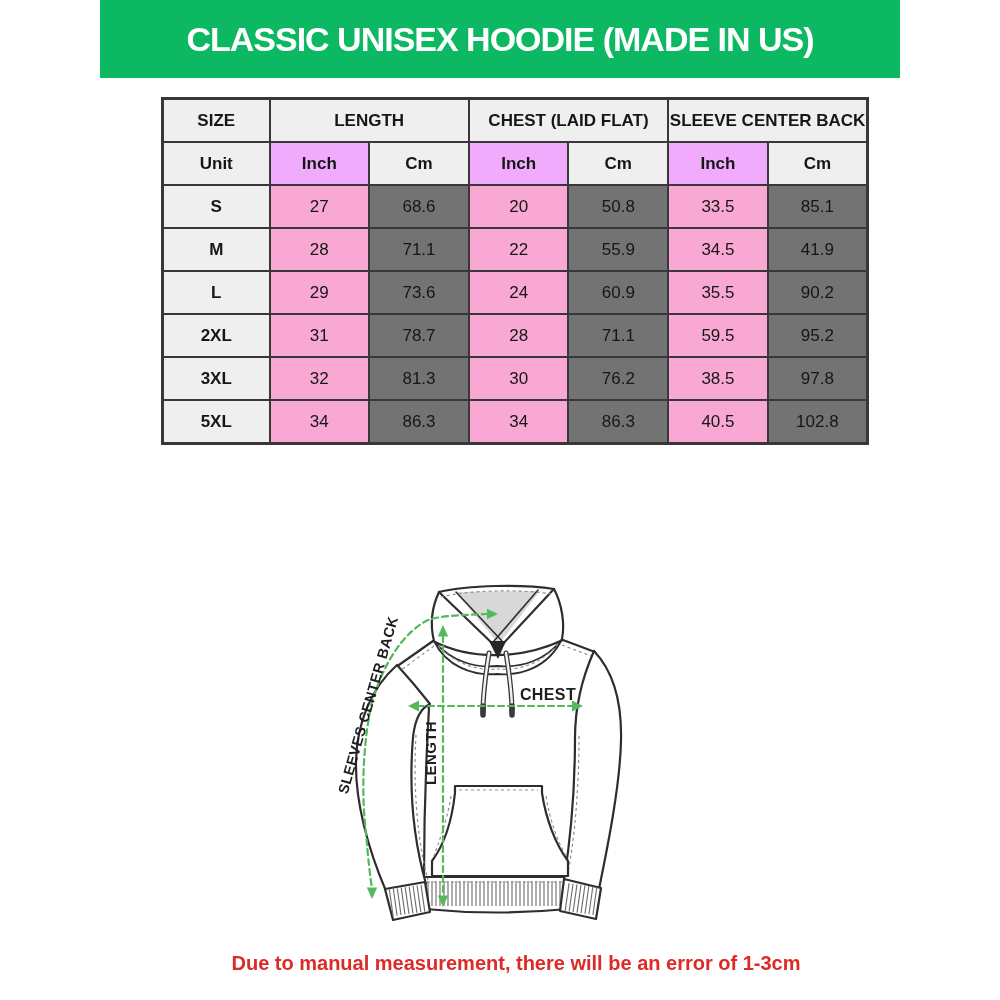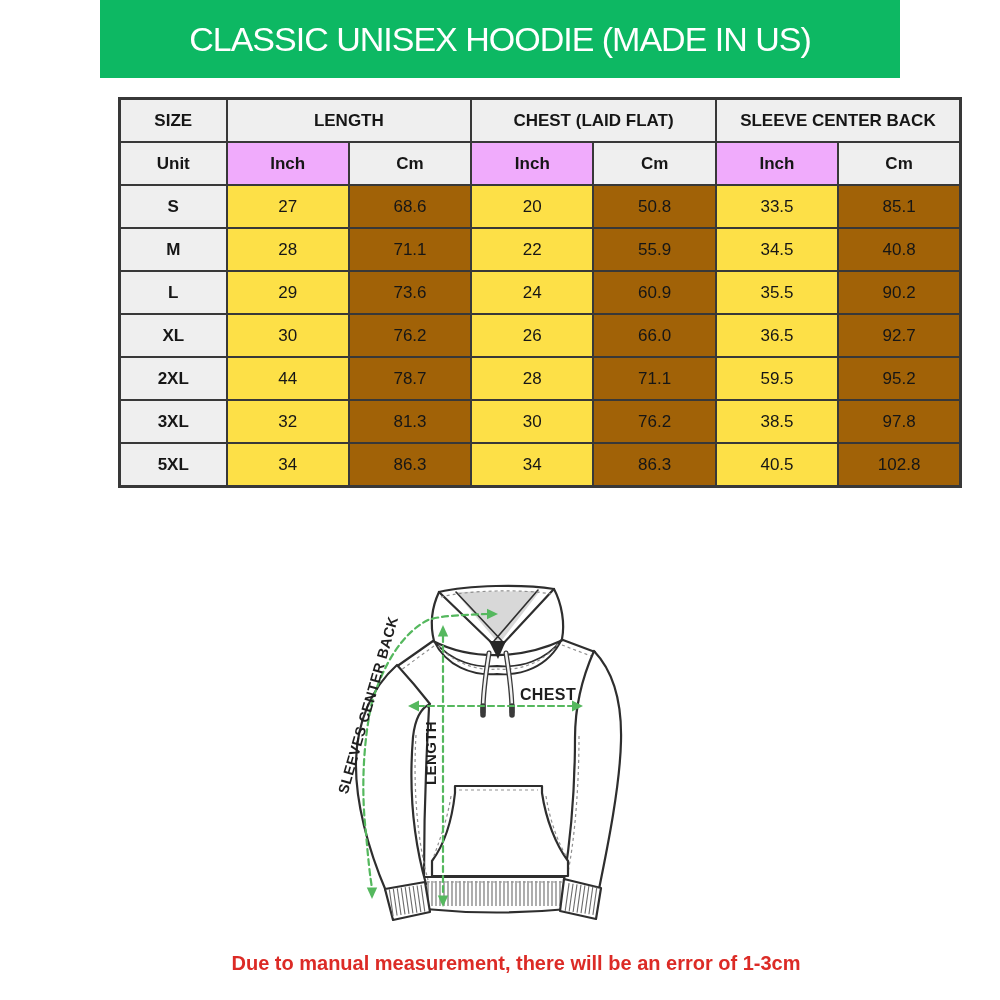--- a/index.html
+++ b/index.html
@@ -3,36 +3,36 @@
 <meta charset="utf-8">
 <style>
   html,body{margin:0;padding:0;}
   body{width:1000px;height:1000px;background:#ffffff;position:relative;
        font-family:"Liberation Sans", sans-serif;overflow:hidden;}
   .page{position:absolute;inset:0;width:1000px;height:1000px;}
 
   
   .banner{position:absolute;left:100px;top:0;width:800px;height:78px;
           display:flex;align-items:center;justify-content:center;}
-  .banner-title{color:#ffffff;font-weight:normal;font-size:34px;letter-spacing:-1px;white-space:nowrap;}
+  .banner-title{color:#ffffff;font-weight:bold;font-size:34px;letter-spacing:-1px;white-space:nowrap;}
 
   
   .table-wrap{position:absolute;left:118px;top:97px;}
-  table.size-table{border-collapse:collapse;table-layout:fixed;width:844px;
-                   border:3px solid #383838;}
+  table.size-table{border-collapse:collapse;table-layout:fixed;width:708px;
+                   border:3px solid #383838;margin-left:43px;}
   table.size-table col.c0{width:107px;}
   table.size-table th,table.size-table td{
       border:2px solid #383838;height:41px;text-align:center;vertical-align:middle;
       font-size:17px;color:#161616;padding:0;overflow:hidden;white-space:nowrap;}
   table.size-table th{font-weight:bold;}
   .bg-gray{background:#efefef;}
   .bg-white{background:#f0abfc;}
   td.c-size{background:#efefef;font-weight:bold;}
-  td.c-inch{background:#fde047;font-weight:normal;}
-  td.c-cm{background:#a16207;font-weight:normal;}
+  td.c-inch{background:#f9a8d4;font-weight:normal;}
+  td.c-cm{background:#737373;font-weight:normal;}
 
   
   .diagram{position:absolute;left:320px;top:570px;width:380px;height:370px;}
   .outline{fill:#ffffff;stroke:#2e2e2e;stroke-width:2.2;stroke-linejoin:round;}
   .lineonly{fill:none;stroke:#2e2e2e;stroke-width:2.2;stroke-linejoin:round;stroke-linecap:round;}
   .thin{stroke-width:1.6;}
   .stitch{fill:none;stroke:#8f8f8f;stroke-width:1.2;stroke-dasharray:3 3;}
   .rib line{stroke:#6b6b6b;stroke-width:1.1;}
   .cord-dark{fill:none;stroke:#3a3a3a;stroke-width:5;stroke-linecap:round;}
   .cord-light{fill:none;stroke:#f2f2f2;stroke-width:2.4;stroke-linecap:round;}
@@ -92,43 +92,34 @@
             <td class="c-inch">33.5</td>
             <td class="c-cm">85.1</td>
           </tr>
           <tr>
             <td class="c-size">M</td>
             <td class="c-inch">28</td>
             <td class="c-cm">71.1</td>
             <td class="c-inch">22</td>
             <td class="c-cm">55.9</td>
             <td class="c-inch">34.5</td>
-            <td class="c-cm">40.8</td>
+            <td class="c-cm">41.9</td>
           </tr>
           <tr>
             <td class="c-size">L</td>
             <td class="c-inch">29</td>
             <td class="c-cm">73.6</td>
             <td class="c-inch">24</td>
             <td class="c-cm">60.9</td>
             <td class="c-inch">35.5</td>
             <td class="c-cm">90.2</td>
           </tr>
           <tr>
-            <td class="c-size">XL</td>
-            <td class="c-inch">30</td>
-            <td class="c-cm">76.2</td>
-            <td class="c-inch">26</td>
-            <td class="c-cm">66.0</td>
-            <td class="c-inch">36.5</td>
-            <td class="c-cm">92.7</td>
-          </tr>
-          <tr>
             <td class="c-size">2XL</td>
-            <td class="c-inch">44</td>
+            <td class="c-inch">31</td>
             <td class="c-cm">78.7</td>
             <td class="c-inch">28</td>
             <td class="c-cm">71.1</td>
             <td class="c-inch">59.5</td>
             <td class="c-cm">95.2</td>
           </tr>
           <tr>
             <td class="c-size">3XL</td>
             <td class="c-inch">32</td>
             <td class="c-cm">81.3</td>

